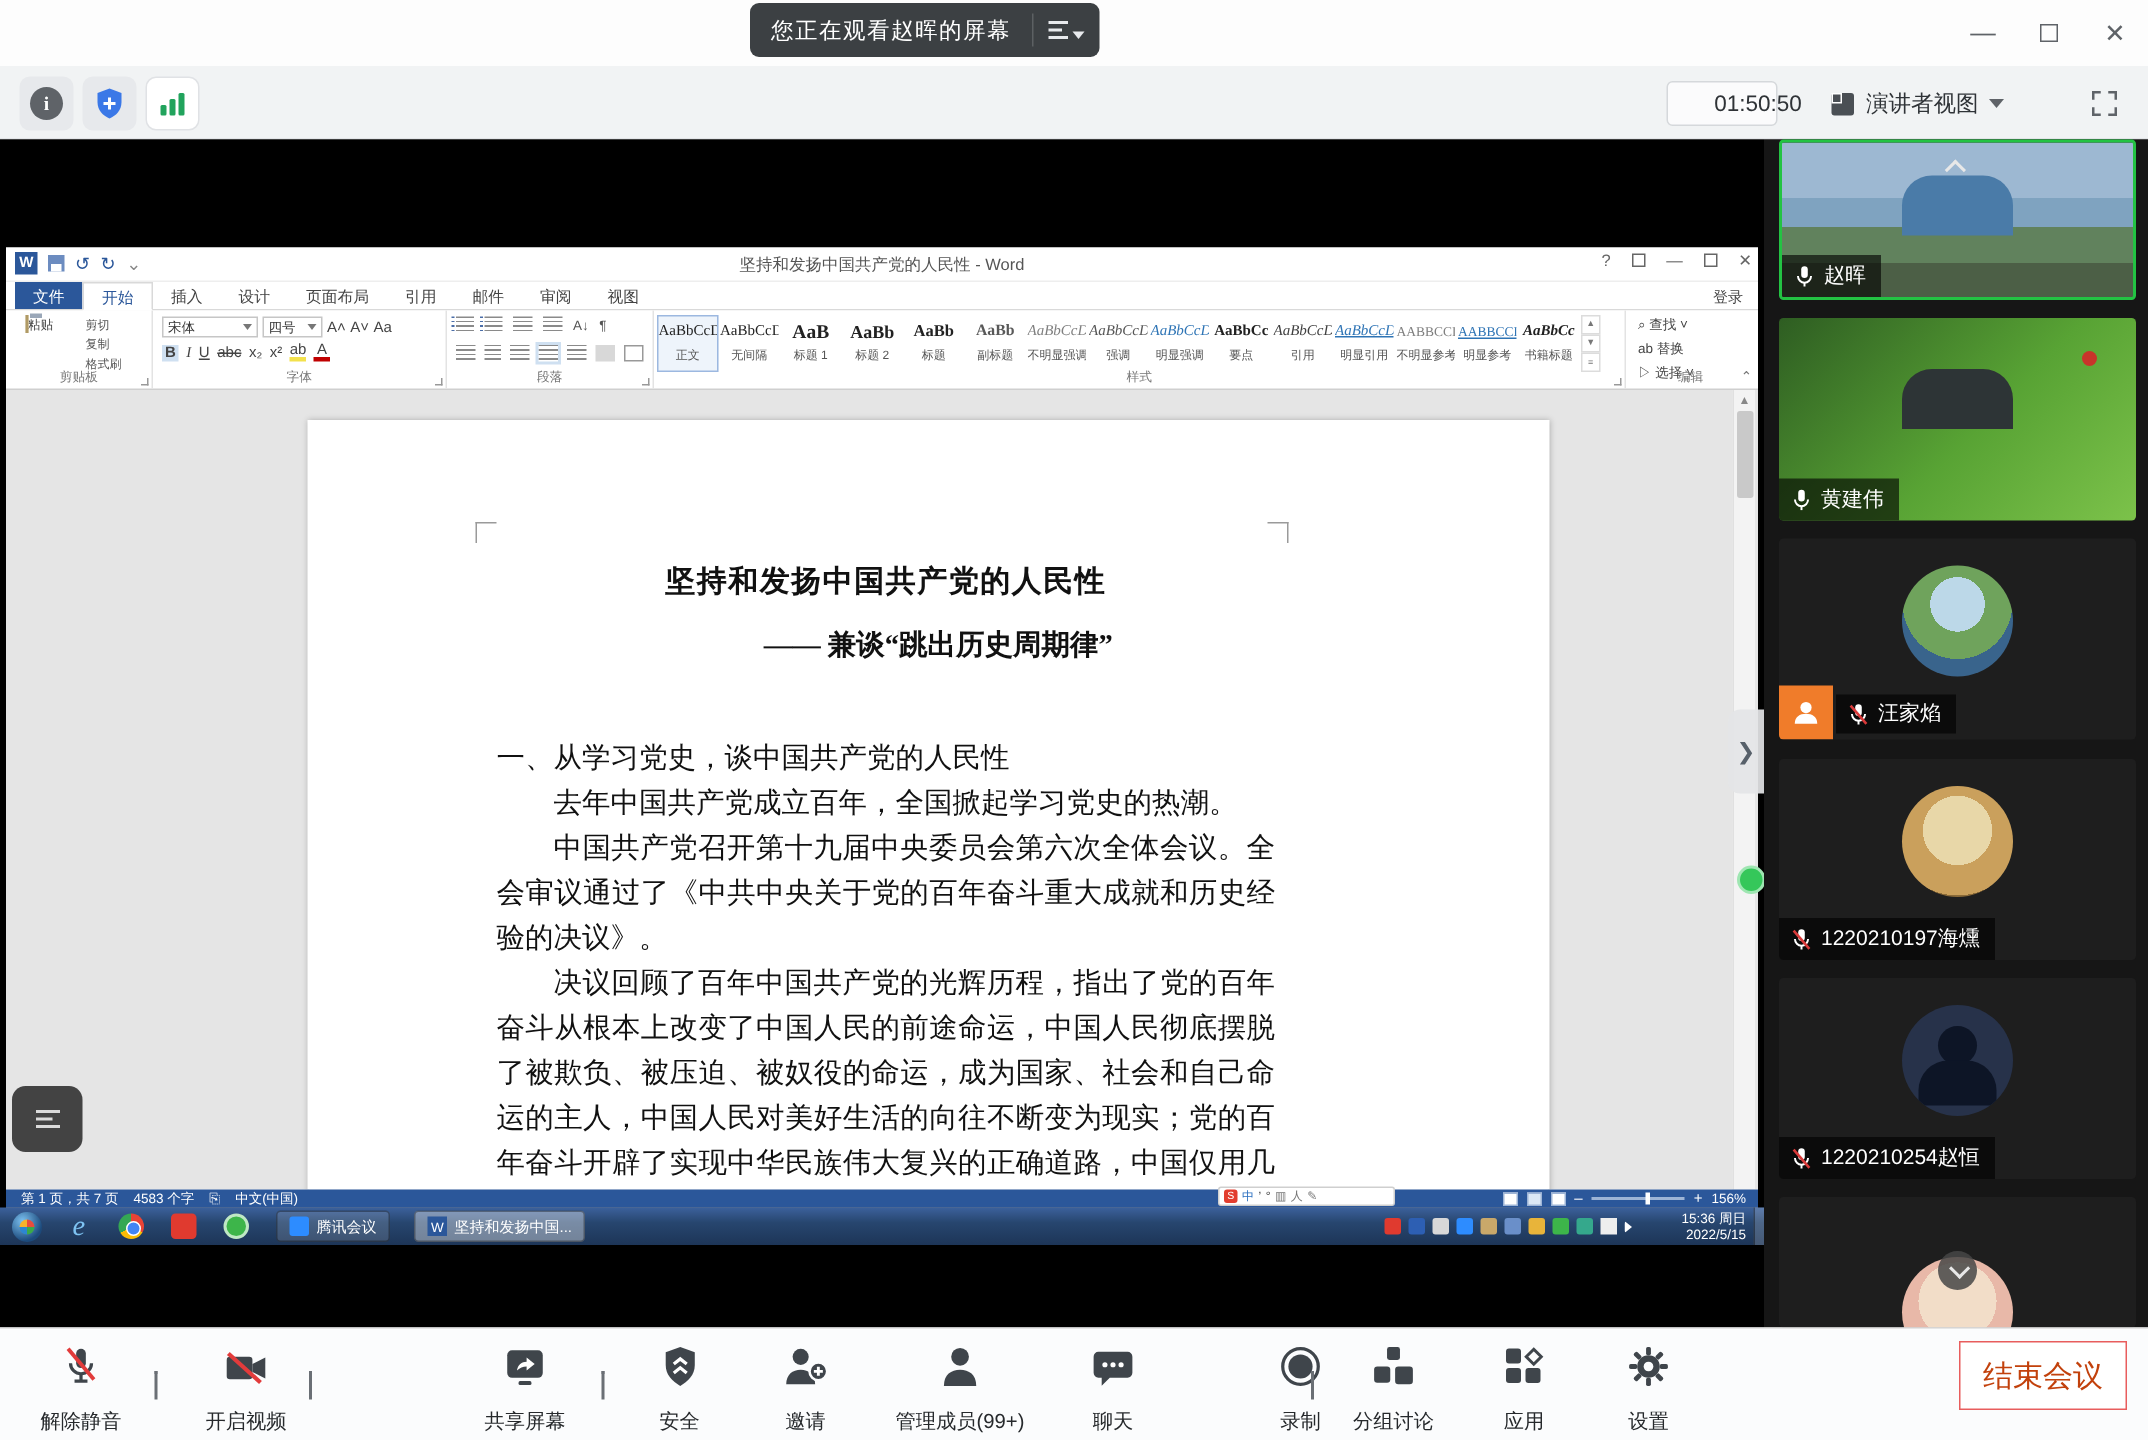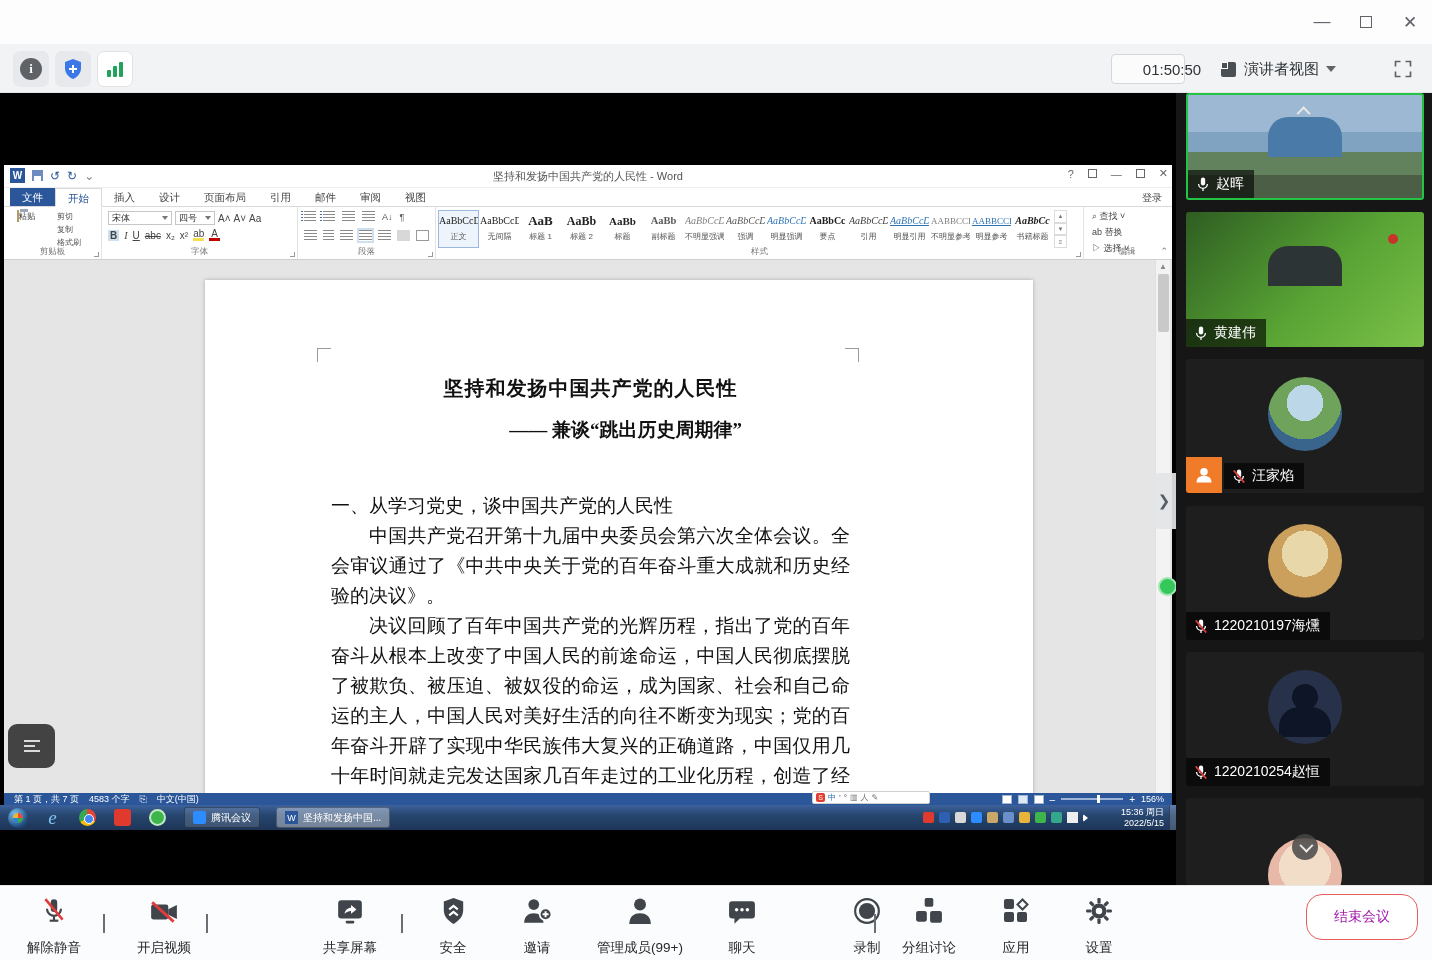--- a/index.html
+++ b/index.html
@@ -179,30 +179,42 @@
   .chev { width:10px; height:10px; border-left:2px solid #e8e8e8; border-top:2px solid #e8e8e8; }
   .chev.up { transform:rotate(45deg) translateY(2px); }
   .chev.down { transform:rotate(225deg) translateY(2px); }
 
   
   .bottombar { position:absolute; left:0; top:885px; width:1432px; height:75px; background:#fbfcfd; border-top:1px solid #e6e6e6; }
   .tb-btn { position:absolute; top:9px; transform:translateX(-50%); display:flex; flex-direction:column; align-items:center; gap:14px; color:#26292c; font-size:13.5px; white-space:nowrap; }
   .tb-btn .ic { height:30px; display:flex; align-items:flex-end; justify-content:center; }
   .tb-chev { position:absolute; top:30px; transform:translateX(-50%); }
   .tb-chev .chev { border-color:#6a6f75; width:7px; height:7px; }
-  .end-btn { position:absolute; left:1306px; top:8px; width:112px; height:46px; background:#fff; border:1px solid #e85d5d; border-radius:16px; color:#a21caf; font-size:14px; display:flex; align-items:center; justify-content:center; }
+  .end-btn { position:absolute; left:1306px; top:8px; width:112px; height:46px; background:#fff; border:1px solid #e85d5d; border-radius:0; color:#c2410c; font-size:20px; display:flex; align-items:center; justify-content:center; }
   svg .fg { fill:#3f454b; }
   svg .stk { stroke:#3f454b; fill:none; }
 </style>
 </head>
 <body>
 
 <div class="app">
 
   <div class="titlebar">
+    <div class="banner-pill">
+      <span class="banner-text">您正在观看赵晖的屏幕</span>
+      <span class="banner-sep"></span>
+      <span class="banner-menu">
+        <span class="menu-lines">
+            <i></i>
+            <i></i>
+            <i></i>
+          </span>
+        <span class="menu-caret"></span>
+      </span>
+    </div>
     <div class="winctrl">
       <span class="wbtn">—</span>
       <span class="wbtn">
           <span class="maxbox"></span>
         </span>
       <span class="wbtn">✕</span>
     </div>
   </div>
 
   <div class="subbar">
@@ -432,20 +444,21 @@
         </div>
 
         <div class="doc-area">
           <div class="page">
             <span class="cmark tl"></span>
             <span class="cmark tr"></span>
             <div class="doc-body">
               <div class="doc-title">坚持和发扬中国共产党的人民性</div>
               <div class="doc-subtitle">—— 兼谈“跳出历史周期律”</div>
               <div class="doc-heading">一、从学习党史，谈中国共产党的人民性</div>
+              <div class="doc-p">去年中国共产党成立百年，全国掀起学习党史的热潮。</div>
               <div class="doc-p">中国共产党召开第十九届中央委员会第六次全体会议。全会审议通过了《中共中央关于党的百年奋斗重大成就和历史经验的决议》。</div>
               <div class="doc-p">决议回顾了百年中国共产党的光辉历程，指出了党的百年奋斗从根本上改变了中国人民的前途命运，中国人民彻底摆脱了被欺负、被压迫、被奴役的命运，成为国家、社会和自己命运的主人，中国人民对美好生活的向往不断变为现实；党的百年奋斗开辟了实现中华民族伟大复兴的正确道路，中国仅用几十年时间就走完发达国家几百年走过的工业化历程，创造了经济快速发展和社会长期稳定两大奇迹；党的百年奋斗展示了马克思主义的强大生命力，马克思主义的科学性和</div>
             </div>
           </div>
         </div>
         <div class="vscroll">
           <span class="arr">▲</span>
           <span class="vthumb"></span>
         </div>
 

